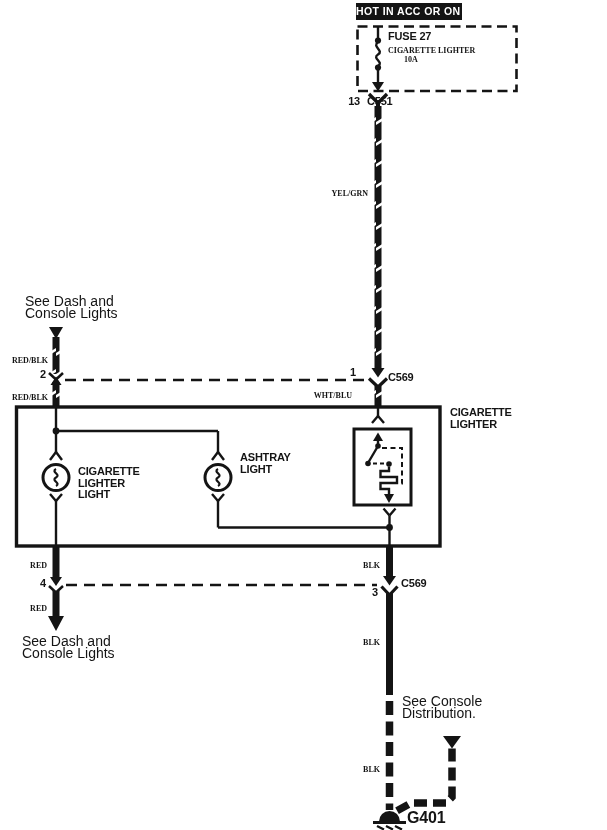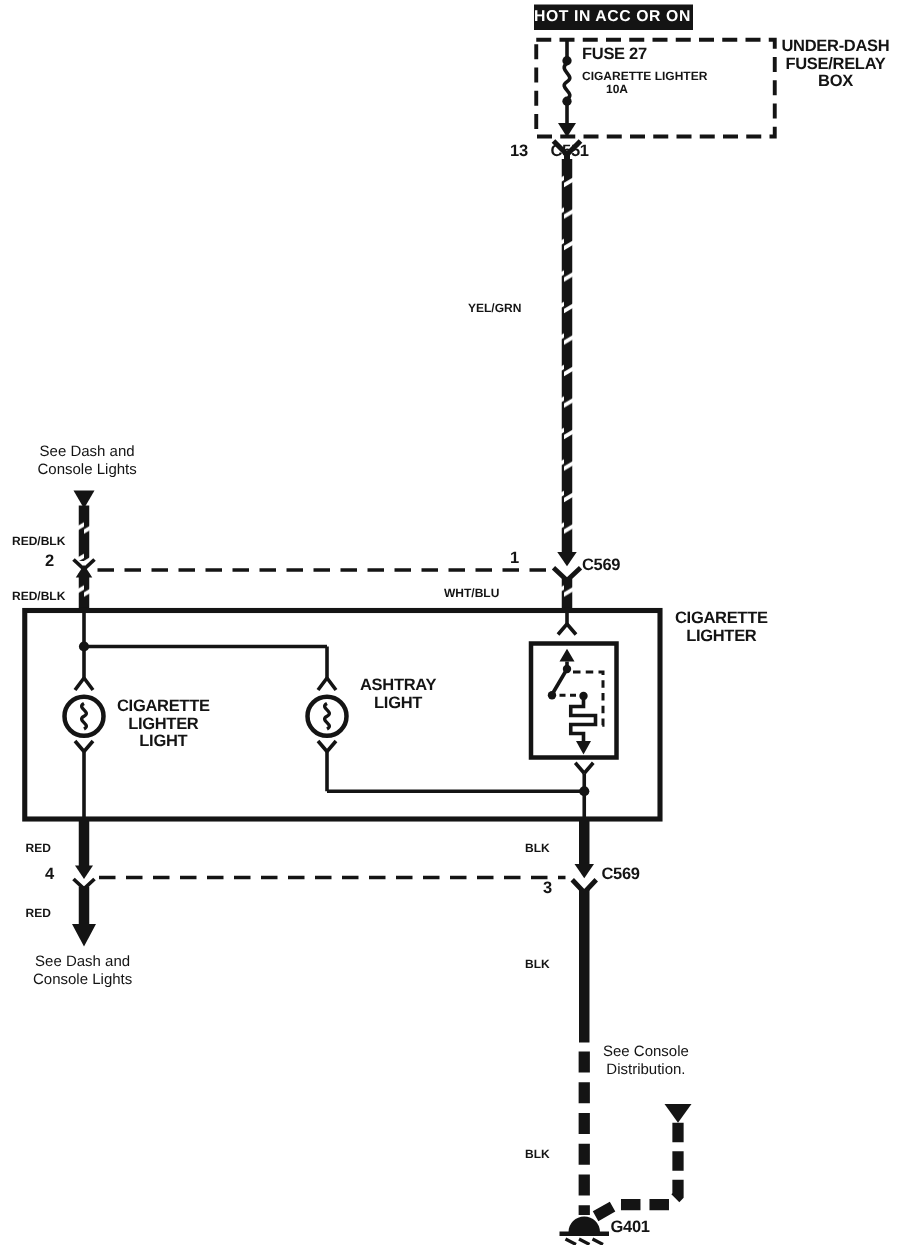--- a/index.html
+++ b/index.html
@@ -1,24 +1,24 @@
 <!DOCTYPE html>
 <html><head>
 <meta charset="utf-8">
 <style>
   html,body{margin:0;padding:0;background:#fff;}
   #canvas{position:relative;width:607px;height:830px;background:#fff;overflow:hidden;
           font-family:"Liberation Sans",sans-serif;color:#141414;}
   svg{position:absolute;left:0;top:0;}
-  .lbl{position:absolute;white-space:nowrap;color:#141414;text-align:center;}
+  .lbl{position:absolute;white-space:nowrap;color:#141414;}
   .b11{font-weight:bold;font-size:11px;line-height:11.5px;letter-spacing:-0.2px;}
-  .b12{font-weight:bold;font-size:11px;line-height:12px;letter-spacing:-0.2px;}
-  .b8{font-weight:bold;font-size:8px;line-height:9px;letter-spacing:0;}
-  .r11{font-weight:normal;font-size:10px;line-height:11.5px;}
-  .right{text-align:left;}
+  .b12{font-weight:bold;font-size:16px;line-height:12px;letter-spacing:-0.2px;}
+  .b8{font-weight:bold;font-size:8px;line-height:9px;letter-spacing:0;font-family:Liberation Serif, serif;}
+  .r11{font-weight:normal;font-size:14px;line-height:11.5px;}
+  .right{text-align:right;}
   #powerbox{position:absolute;left:356px;top:3px;width:106px;height:17px;background:#141414;
             color:#fff;font-weight:bold;font-size:10.5px;line-height:17px;
             letter-spacing:0.4px;}
 </style>
 </head>
 <body>
 
 <div id="canvas">
 
   <svg width="607" height="830" viewBox="0 0 607 830">
@@ -139,34 +139,29 @@
 
     <g stroke="#141414" fill="none">
       <path d="M379,821.5 a10.5,10.5 0 0 1 21,0 Z" fill="#141414" stroke="none"></path>
       <line x1="373" y1="822.5" x2="406" y2="822.5" stroke-width="3"></line>
       <path d="M377,826 L384,829.6 M386,826 L393,829.6 M395,826 L402,829.6" stroke-width="2.2"></path>
     </g>
   </svg>
 
   <div id="powerbox">HOT IN ACC OR ON</div>
 
-  <div class="lbl b11" style="left:521px;top:26px">
-    <div>UNDER-DASH</div>
-    <div>FUSE/RELAY</div>
-    <div>BOX</div>
-  </div>
 
   <div class="lbl b11" style="left:388px;top:31px">FUSE 27</div>
   <div class="lbl b8" style="left:388px;top:46px">CIGARETTE LIGHTER</div>
   <div class="lbl b8" style="left:404px;top:54.5px">10A</div>
 
   <div class="lbl b11 right" style="left:340px;top:96px;width:20px">13</div>
   <div class="lbl b11" style="left:367px;top:96px">C551</div>
 
-  <div class="lbl b8 right" style="left:312px;top:201px;width:56px">YEL/GRN</div>
+  <div class="lbl b8 right" style="left:312px;top:189px;width:56px">YEL/GRN</div>
 
   <div class="lbl r11" style="left:25px;top:296px">
     <div>See Dash and</div>
     <div>Console Lights</div>
   </div>
 
   <div class="lbl b8 right" style="left:8px;top:356px;width:40px">RED/BLK</div>
   <div class="lbl b11 right" style="left:30px;top:369px;width:16px">2</div>
   <div class="lbl b8 right" style="left:8px;top:392.5px;width:40px">RED/BLK</div>
 

